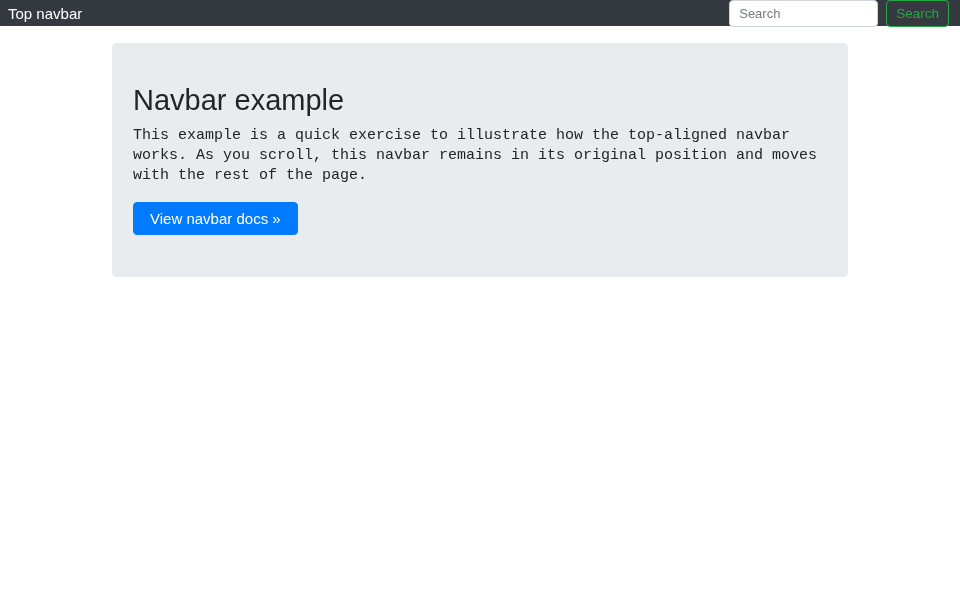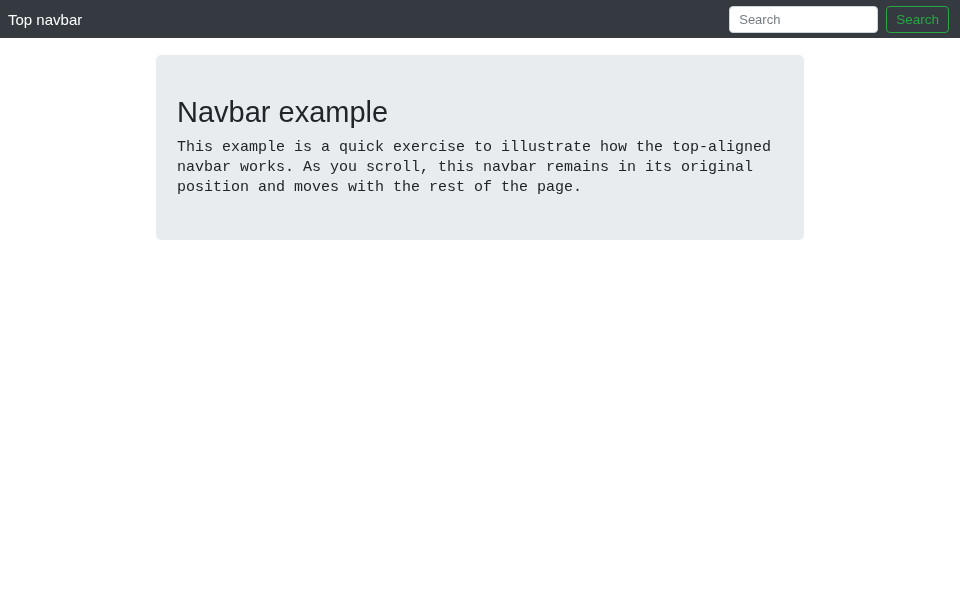--- a/index.html
+++ b/index.html
@@ -5,21 +5,21 @@
   * { box-sizing: border-box; margin: 0; padding: 0; }
   html, body { width: 960px; height: 600px; }
   body {
     font-family: "Liberation Sans", sans-serif;
     background: #ffffff;
     overflow: hidden;
   }
 
   
   .navbar {
-    height: 38px;
+    height: 26px;
     background: #343a40;
     display: flex;
     align-items: center;
     padding: 0 11px 0 8px;
   }
   .navbar-brand {
     color: #ffffff;
     font-size: 15px;
     padding: 0 8px 0 0;
     margin-right: 8px;
@@ -70,21 +70,21 @@
     cursor: pointer;
   }
 
   
   .main {
     padding-top: 17px;
     display: flex;
     justify-content: center;
   }
   .jumbotron {
-    width: 648px;
+    width: 736px;
     background: #e9ecef;
     border-radius: 5px;
     padding: 40px 21px 42px 21px;
   }
   .jumbotron h1 {
     font-size: 29px;
     font-weight: 500;
     line-height: 1.2;
     color: #212529;
     letter-spacing: 0;
@@ -119,14 +119,15 @@
   <div class="search-form">
     <input class="search-input" type="text" placeholder="Search" style="">
     <button class="search-btn">Search</button>
   </div>
 </nav>
 
 <main class="main">
   <section class="jumbotron">
     <h1>Navbar example</h1>
     <p>This example is a quick exercise to illustrate how the top-aligned navbar works. As you scroll, this navbar remains in its original position and moves with the rest of the page.</p>
+    <button class="cta-btn">View navbar docs »</button>
   </section>
 </main>
 
 </body></html>

